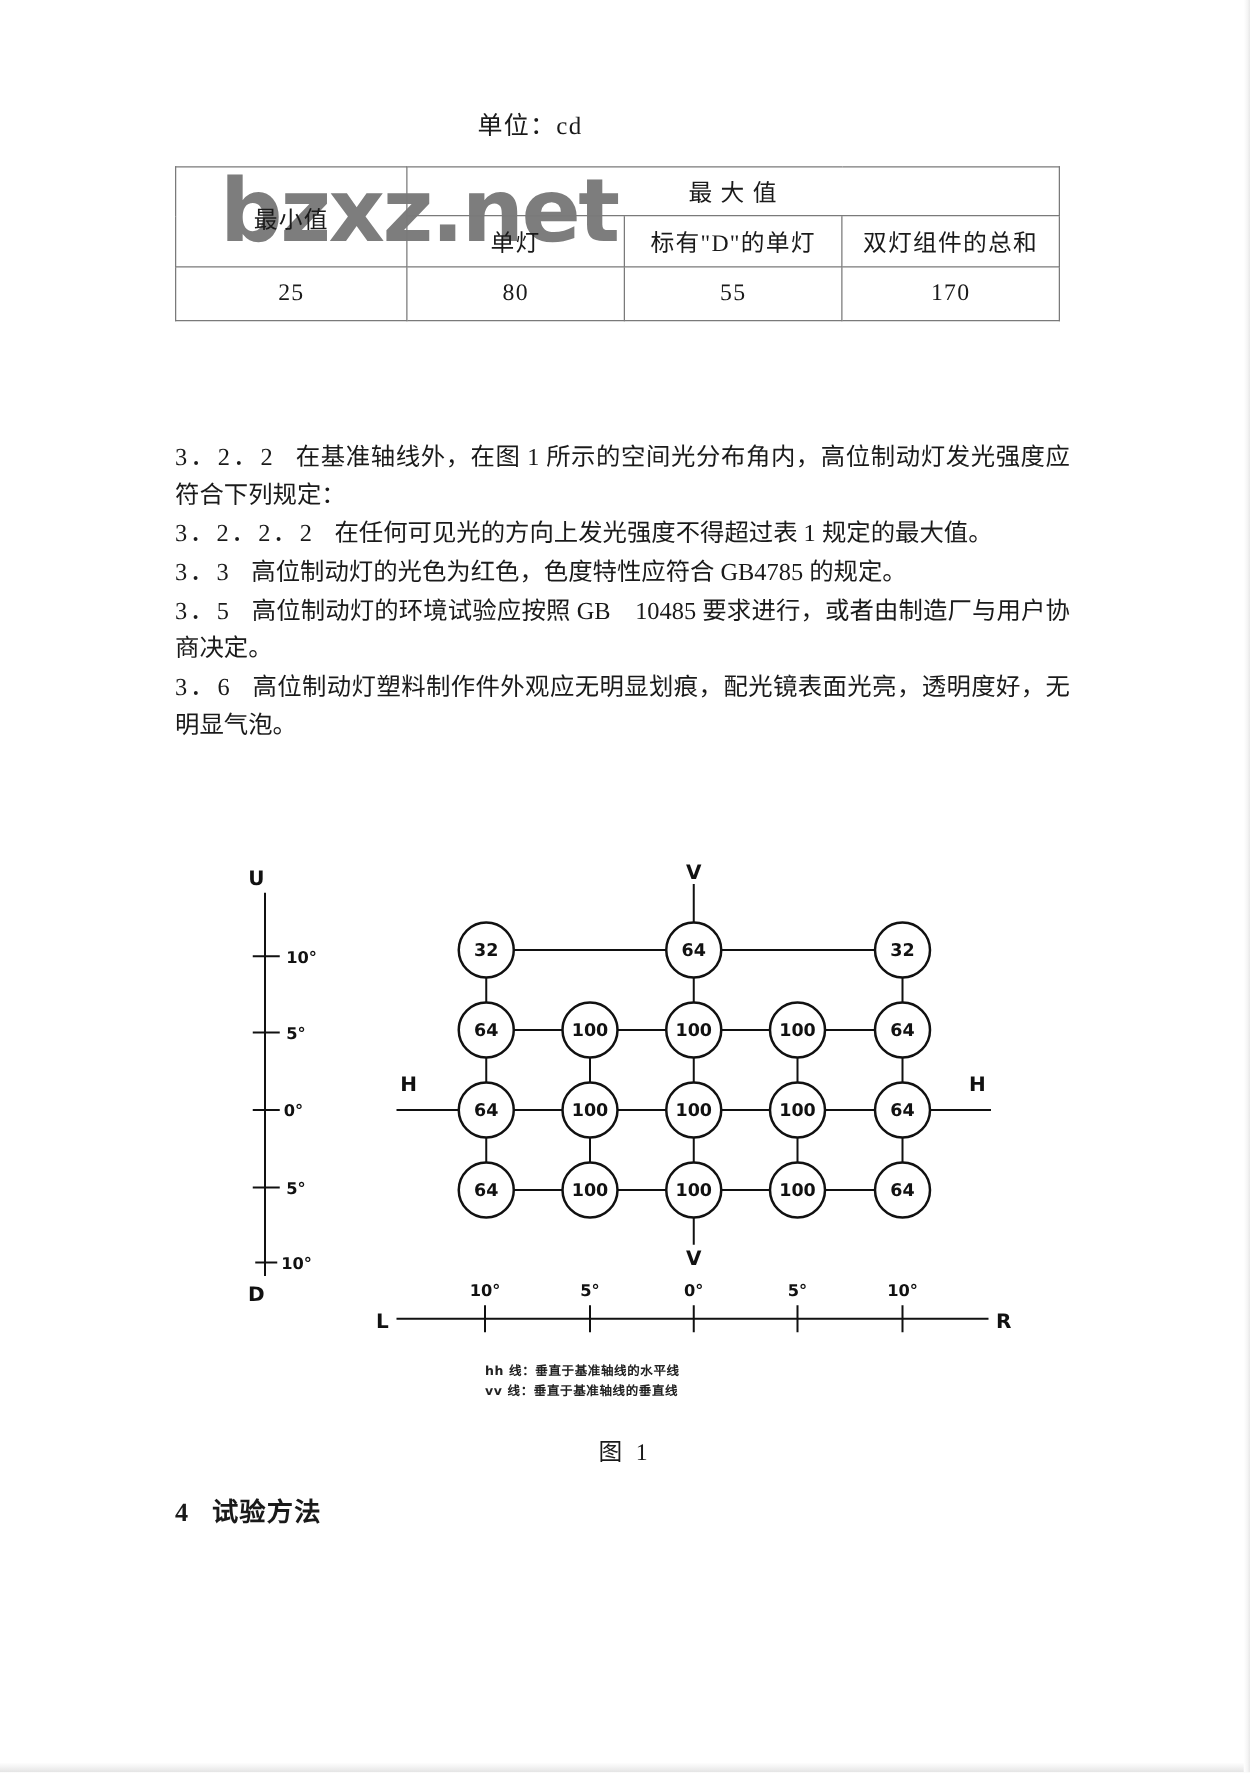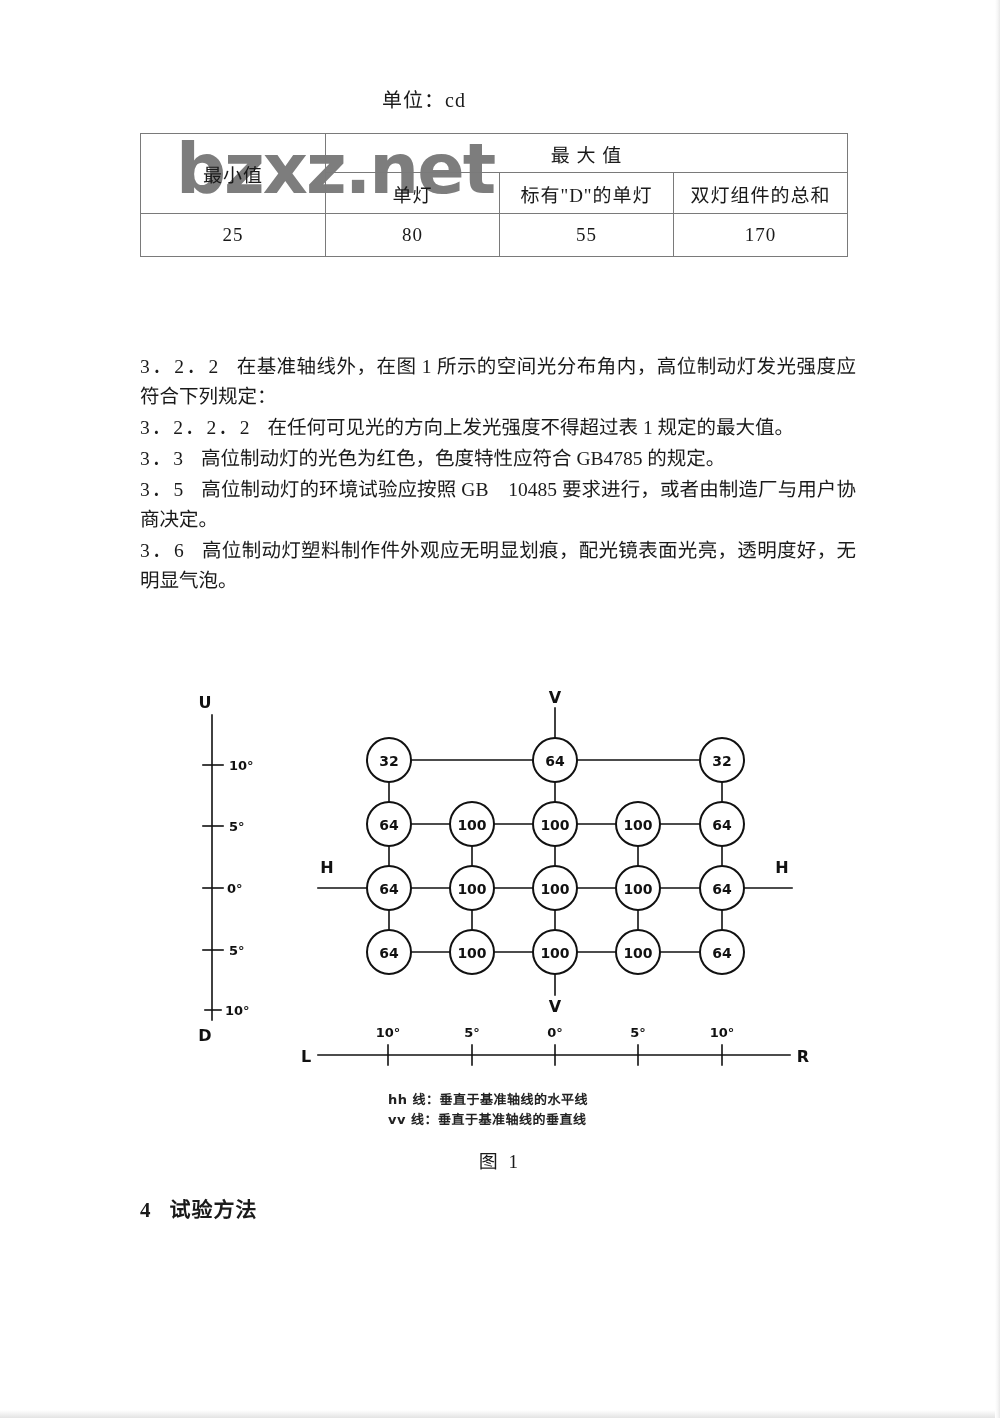--- a/index.html
+++ b/index.html
@@ -133,21 +133,21 @@
     height: 500px;
     z-index: 3;
   }
   .fig-svg { display: block; }
 
   .legend {
     position: absolute;
     left: 388px;
     top: 1090px;
     font-family: "DejaVu Sans", "Liberation Sans", sans-serif;
-    font-size: 13px;
+    font-size: 10px;
     font-weight: bold;
     line-height: 1.55;
     color: #222;
     letter-spacing: 0.5px;
     z-index: 3;
   }
   .fig-caption {
     position: absolute;
     left: 0;
     top: 1146px;

